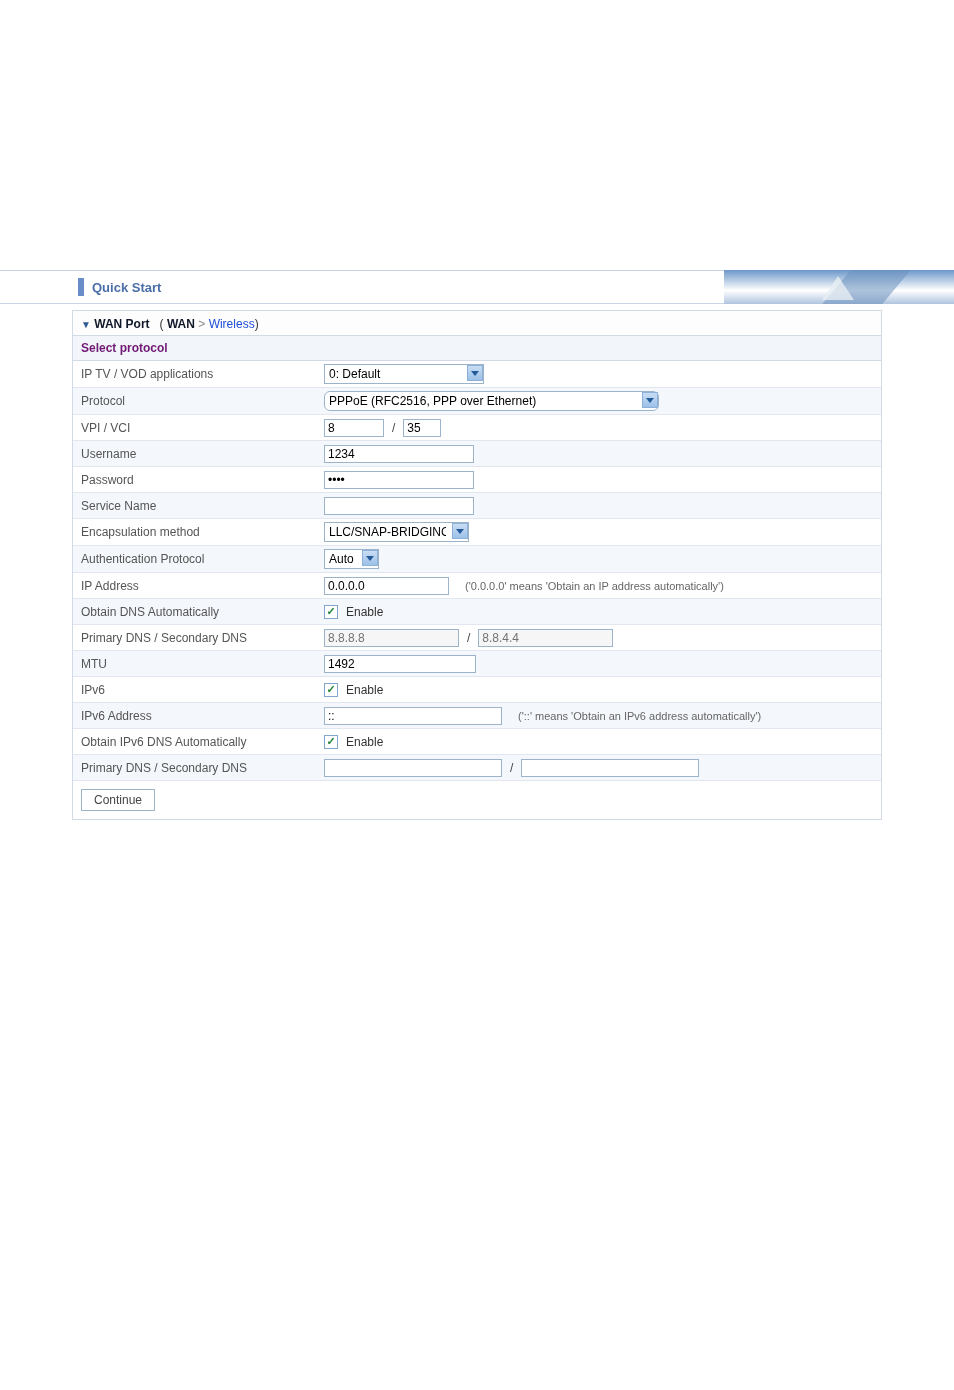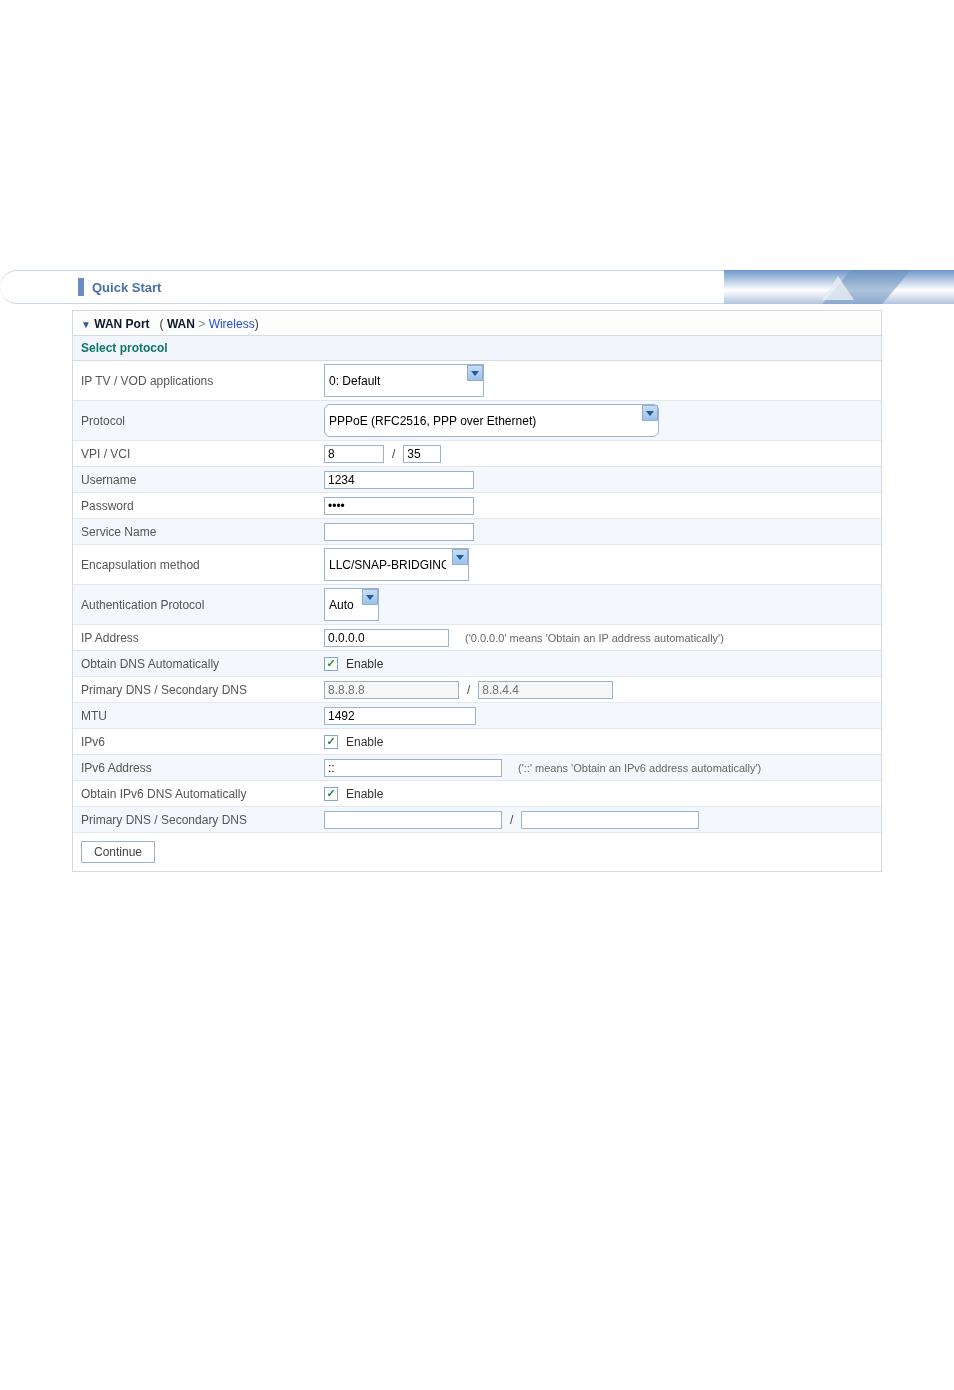--- a/index.html
+++ b/index.html
@@ -17,21 +17,20 @@
   }
   .header-bar {
     border-top: 1px solid #c8d5e6;
     border-bottom: 1px solid #c8d5e6;
     background: #ffffff;
     height: 34px;
     display: flex;
     align-items: center;
     justify-content: space-between;
     position: relative;
-    border-radius: 17px;
   }
   .header-left {
     display: flex;
     align-items: center;
     padding-left: 72px;
     position: relative;
   }
   .header-mark {
     position: absolute;
     left: 78px;
@@ -84,21 +83,21 @@
     color: #0f172a;
     font-weight: bold;
   }
   .breadcrumb .sep { color:#888; }
   .breadcrumb .cur { color:#1d4ed8; }
 
   .subhead {
     background: #f2f5f9;
     padding: 5px 8px;
     font-weight: bold;
-    color: #0f766e;
+    color: #701a75;
     border-bottom: 1px solid #d2dae6;
   }
   .row {
     display: flex;
     align-items: center;
     min-height: 26px;
     padding: 3px 8px;
     border-bottom: 1px solid #e2e7ef;
     justify-content: space-between;
   }
@@ -119,21 +118,21 @@
     padding: 1px 3px;
     border: 1px solid #9db3c9;
     background: #ffffff;
     height: 18px;
   }
   .inp.disabled { color:#737373; background:#f6f6f6; }
   .sel {
     font-family: Arial, sans-serif;
     font-size: 12px;
     border: 1px solid #9db3c9;
-    height: 33px;
+    height: 20px;
     background: #fff;
     appearance: none;
     padding: 0 22px 0 4px;
     position: relative;
   }
   .sel-wrap {
     position: relative;
     display: inline-flex;
     align-items: center;
   }

